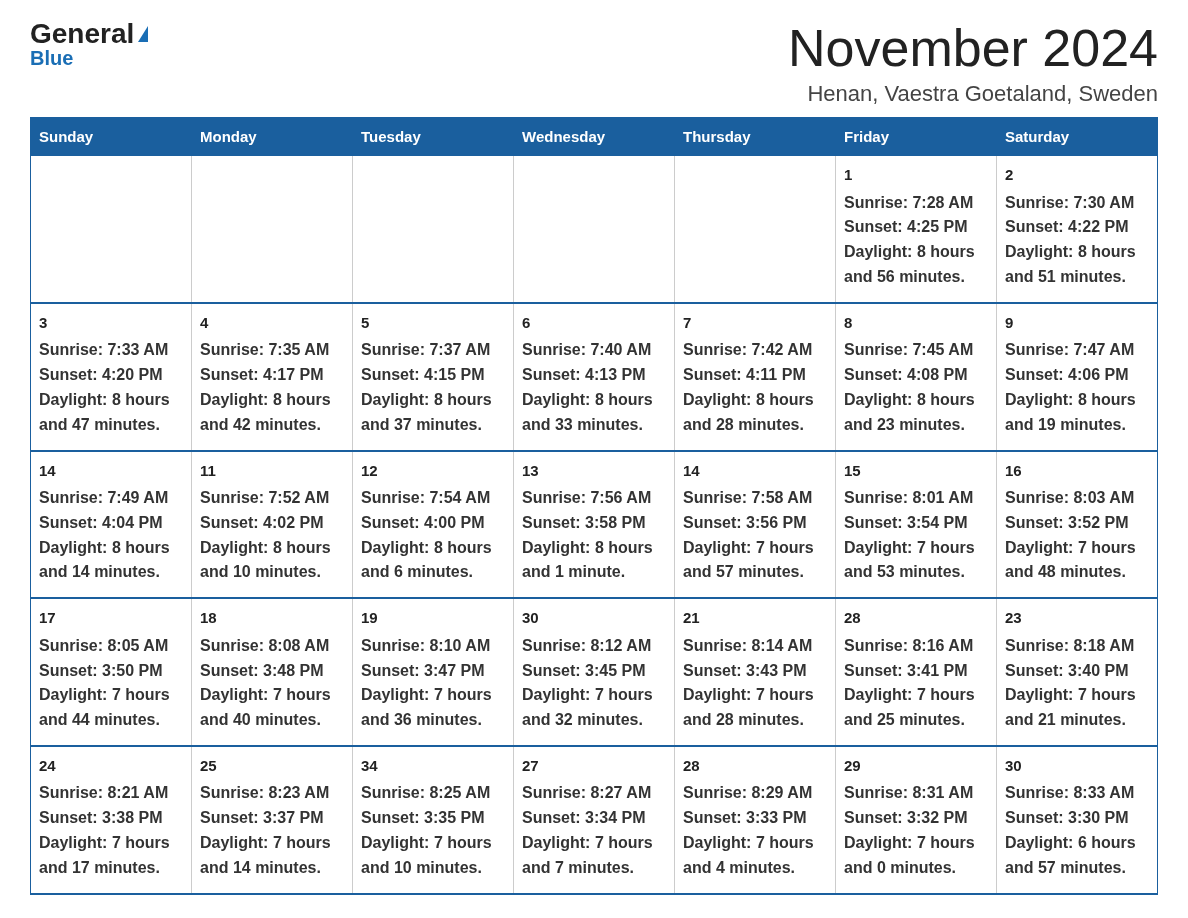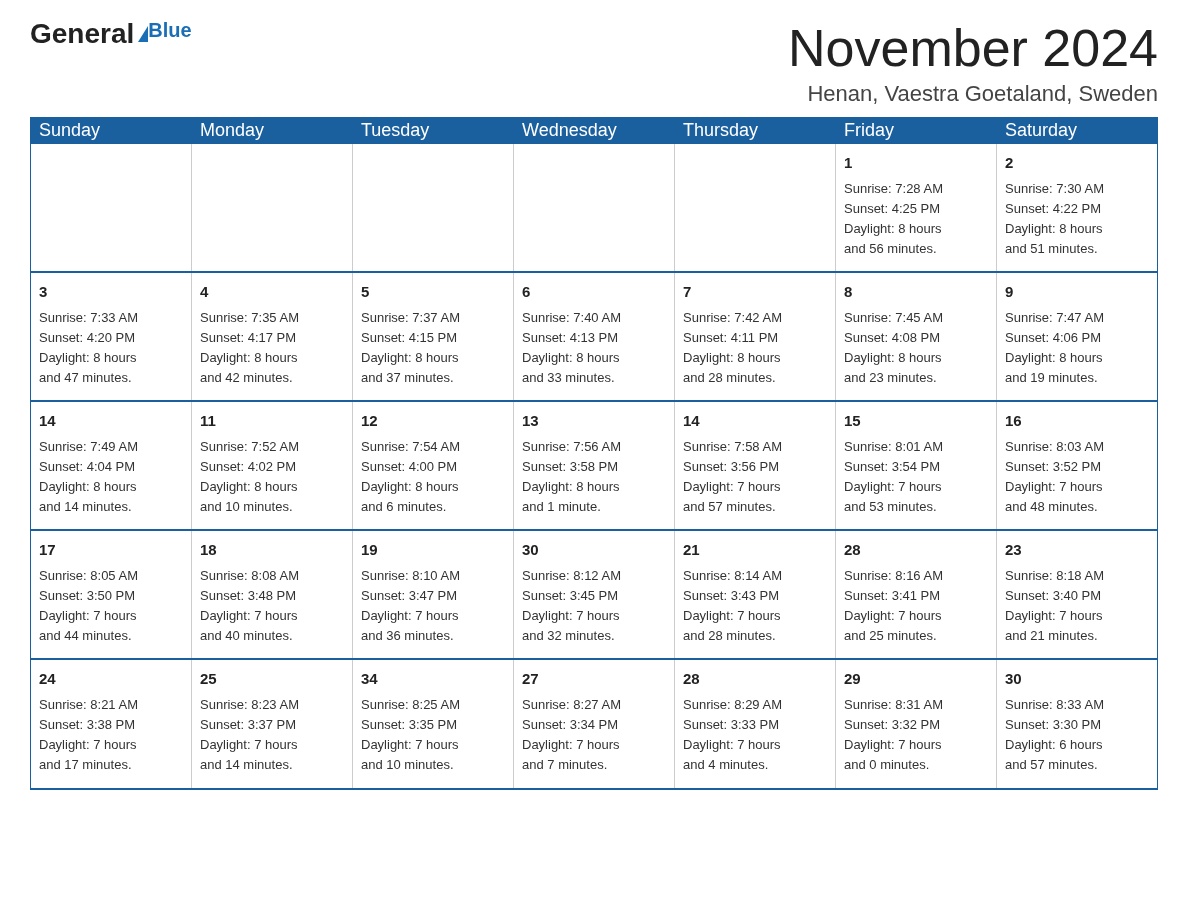--- a/index.html
+++ b/index.html
@@ -12,20 +12,21 @@
       padding: 20px 30px;
     }
     .header {
       display: flex;
       justify-content: space-between;
       align-items: flex-start;
       margin-bottom: 10px;
     }
     .logo {
       display: flex;
+      flex-direction: column;
       align-items: flex-start;
     }
     .logo-general {
       font-size: 28px;
       font-weight: bold;
       color: #222;
       line-height: 1;
     }
     .logo-blue {
       font-size: 20px;
@@ -59,23 +60,23 @@
     .calendar {
       width: 100%;
       border-collapse: collapse;
       margin-top: 10px;
     }
     .calendar thead tr {
       background-color: #1a5f9e;
     }
     .calendar thead th {
       color: #fff;
-      font-size: 18px;
-      font-weight: normal;
-      padding: 2px 8px;
+      font-size: 15px;
+      font-weight: bold;
+      padding: 10px 8px;
       text-align: left;
       border: 1px solid #1a5f9e;
       width: calc(100% / 7);
     }
     .calendar tbody tr {
       border-bottom: 2px solid #1a5f9e;
     }
     .calendar tbody td {
       vertical-align: top;
       padding: 8px 8px 12px 8px;
@@ -94,22 +95,23 @@
     }
     .day-number {
       font-size: 15px;
       font-weight: bold;
       color: #222;
       display: block;
       margin-bottom: 4px;
     }
     .day-info {
       color: #333;
-      font-size: 13px;
+      font-size: 16px;
       line-height: 1.55;
+      font-weight: bold;
     }
     .empty-cell {
       background: #fff;
     }
   </style>
 </head>
 <body>
 
 <div class="header">
   <div class="logo">

